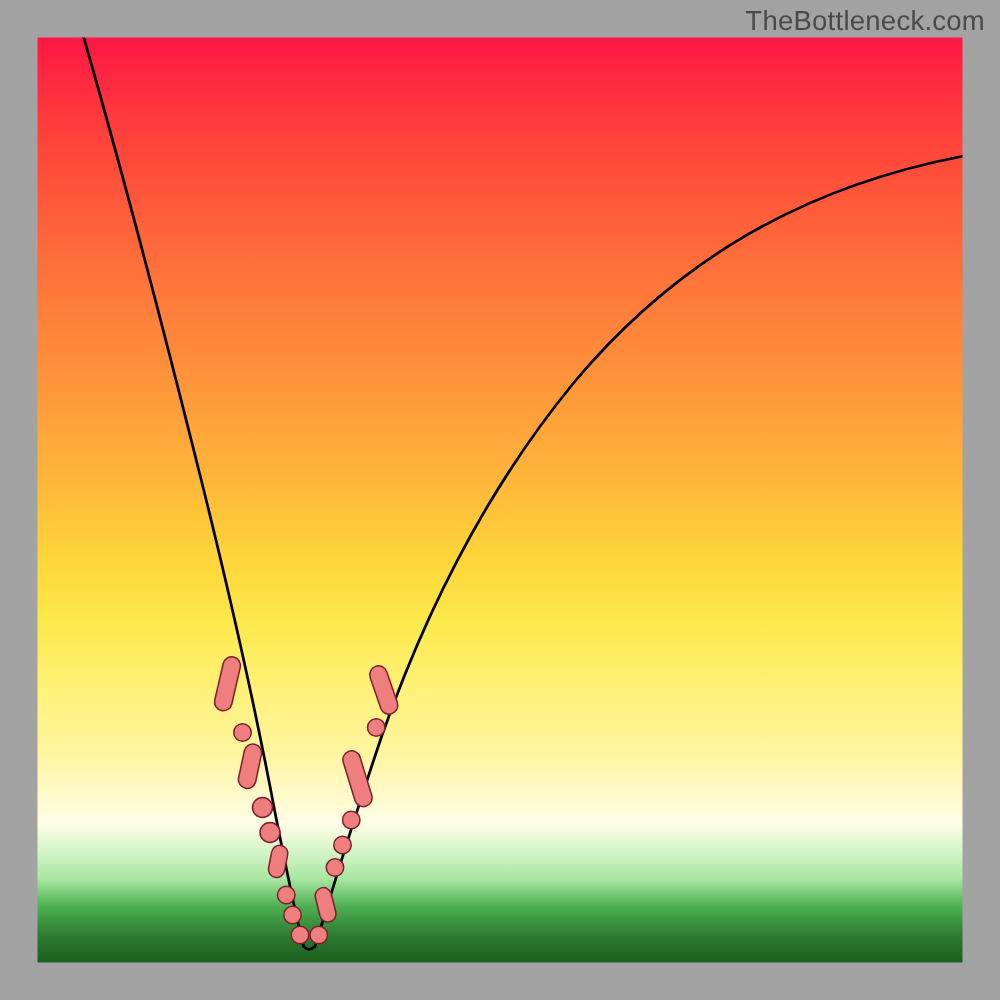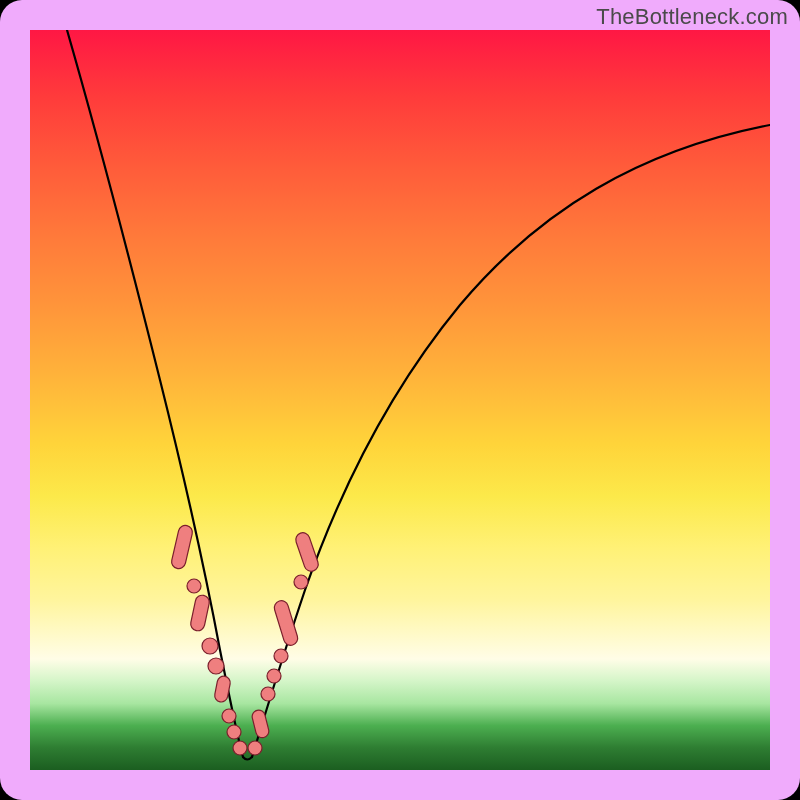--- a/index.html
+++ b/index.html
@@ -8,22 +8,21 @@
     width: 800px;
     height: 800px;
     overflow: hidden;
     background: #000;
     font-family: Arial, Helvetica, sans-serif;
   }
   .frame {
     position: absolute;
     left: 0; top: 0;
     width: 800px; height: 800px;
-    background: #f0abfc;
-    border-radius: 22px;
+    background: #a3a3a3;
   }
   .plot-area {
     position: absolute;
     left: 30px;
     top: 30px;
     width: 740px;
     height: 740px;
     background: linear-gradient(to bottom,
       #ff1744 0%,
       #ff3b3b 9%,

